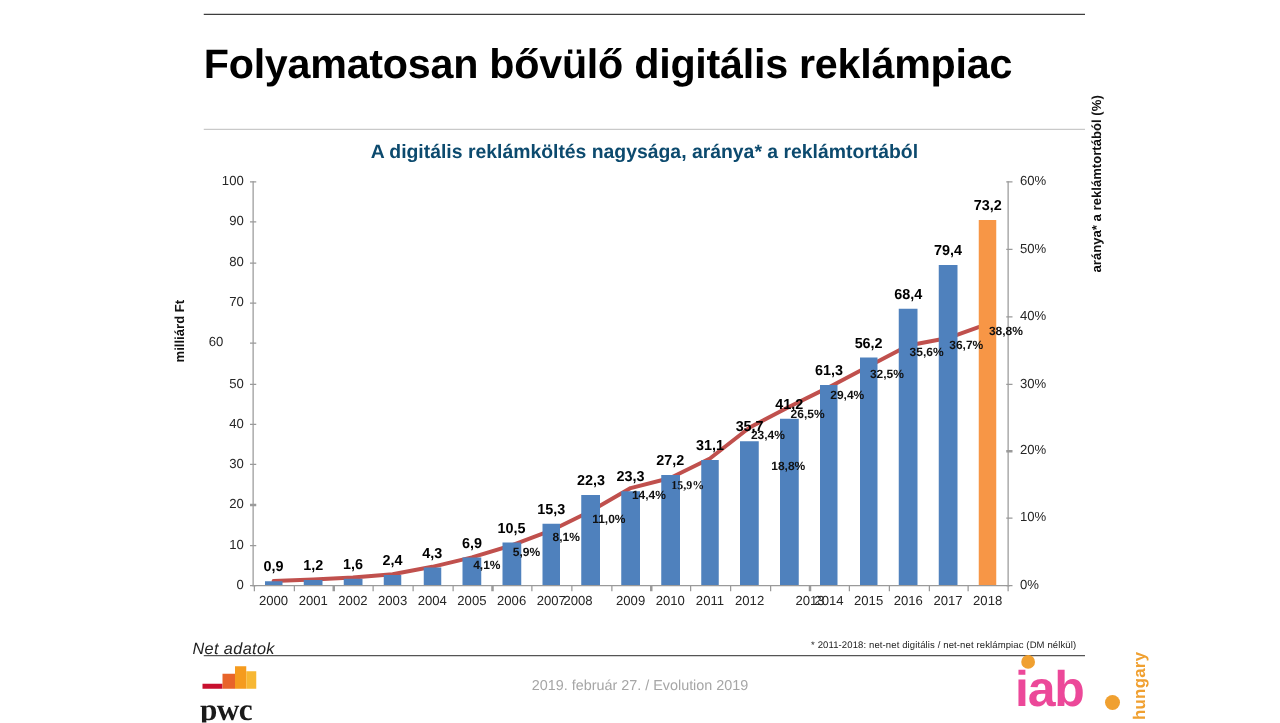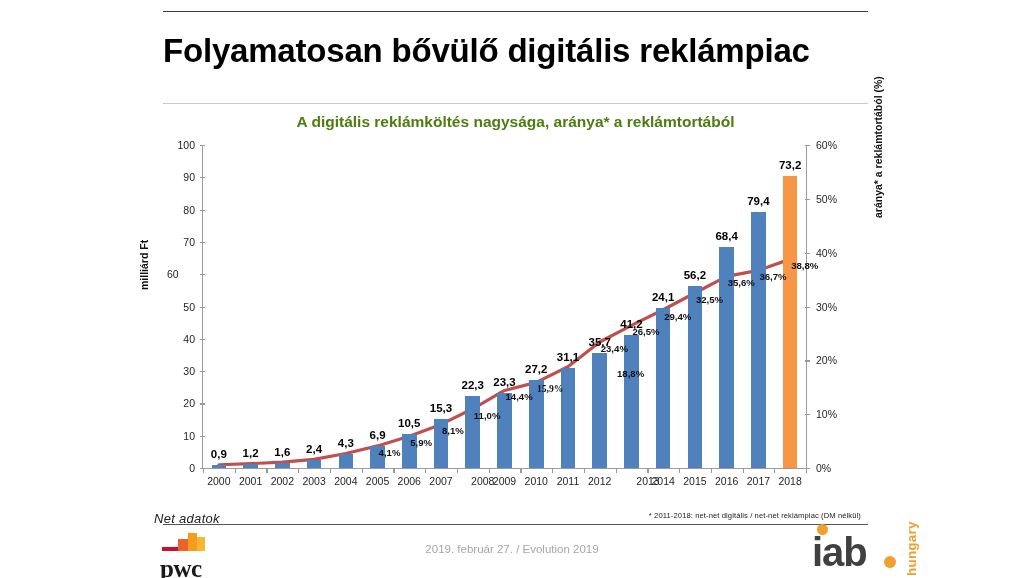--- a/index.html
+++ b/index.html
@@ -7,21 +7,21 @@
   .slide{position:relative;width:1024px;height:578px;background:#fff;}
 
   .top-rule{position:absolute;left:163px;top:11px;width:705px;height:0;border-top:1.6px solid #3d3d3d;}
 
   .slide-title{position:absolute;left:163px;top:32px;width:760px;font-size:33px;font-weight:bold;
     letter-spacing:-0.2px;color:#000;line-height:1.15;white-space:nowrap;}
 
   .mid-rule{position:absolute;left:163px;top:103px;width:705px;height:0;border-top:1.7px solid #c9c9c9;}
 
   .chart-title{position:absolute;left:163px;top:113px;width:705px;text-align:center;
-    font-size:15.5px;font-weight:bold;color:#4d7c0f;white-space:nowrap;}
+    font-size:15.5px;font-weight:bold;color:#0c4a6e;white-space:nowrap;}
   .vax-left{left:202px;top:145px;width:1.4px;height:324px;background:#9a9a9a;position:absolute;}
   .vax-right{left:806px;top:145px;width:1.4px;height:324px;background:#9a9a9a;position:absolute;}
   .hax{left:202px;top:468px;width:606px;height:1.4px;background:#9a9a9a;position:absolute;}
 
   .tick{position:absolute;width:5px;height:1.2px;background:#9a9a9a;}
   .ticklabel{position:absolute;font-size:10.5px;color:#262626;white-space:nowrap;}
   .xtick{position:absolute;width:1.2px;height:5px;background:#9a9a9a;top:468px;}
 
   .ytitle-left{position:absolute;left:138px;top:290px;font-size:10.5px;font-weight:bold;color:#111;
     transform:rotate(-90deg);transform-origin:left top;white-space:nowrap;}
@@ -48,21 +48,21 @@
     font-size:11.5px;color:#a6a6a6;}
 
   
   .pwc{position:absolute;left:160px;top:531px;width:120px;height:46px;}
   .pwc-word{position:absolute;left:0;top:24px;font-family:"Liberation Serif",serif;font-size:25px;
     font-weight:bold;color:#1a1a1a;letter-spacing:-0.5px;}
   .pwc-b{position:absolute;}
 
   
   .iab{position:absolute;left:812px;top:518px;width:112px;height:60px;}
-  .iab-word{position:absolute;left:0;top:14px;font-size:40px;font-weight:bold;color:#404040;
+  .iab-word{position:absolute;left:0;top:14px;font-size:40px;font-weight:bold;color:#ec4899;
     font-family:"Liberation Sans",sans-serif;letter-spacing:-1px;line-height:1;}
   .iab-dot{position:absolute;border-radius:50%;background:#f0a030;}
   .iab-hu{position:absolute;left:92px;top:58px;font-size:13.5px;font-weight:bold;color:#f0a030;
     transform:rotate(-90deg);transform-origin:left top;letter-spacing:.2px;}
 </style>
 </head>
 <body>
 
 <div class="slide">
 
@@ -153,21 +153,21 @@
       <div class="vlabel" style="left: 321.816px; width: 48px; top: 437.111px;">4,3</div>
       <div class="vlabel" style="left: 353.553px; width: 48px; top: 428.713px;">6,9</div>
       <div class="vlabel" style="left: 385.289px; width: 48px; top: 417.085px;">10,5</div>
       <div class="vlabel" style="left: 417.026px; width: 48px; top: 401.581px;">15,3</div>
       <div class="vlabel" style="left: 448.763px; width: 48px; top: 378.971px;">22,3</div>
       <div class="vlabel" style="left: 480.5px; width: 48px; top: 375.741px;">23,3</div>
       <div class="vlabel" style="left: 512.237px; width: 48px; top: 363.144px;">27,2</div>
       <div class="vlabel" style="left: 543.974px; width: 48px; top: 350.547px;">31,1</div>
       <div class="vlabel" style="left: 575.711px; width: 48px; top: 335.689px;">35,7</div>
       <div class="vlabel" style="left: 607.447px; width: 48px; top: 317.924px;">41,2</div>
-      <div class="vlabel" style="left: 639.184px; width: 48px; top: 291.115px;">24,1</div>
+      <div class="vlabel" style="left: 639.184px; width: 48px; top: 291.115px;">61,3</div>
       <div class="vlabel" style="left: 670.921px; width: 48px; top: 269.474px;">56,2</div>
       <div class="vlabel" style="left: 702.658px; width: 48px; top: 230.068px;">68,4</div>
       <div class="vlabel" style="left: 734.395px; width: 48px; top: 194.538px;">79,4</div>
       <div class="vlabel" style="left: 766.132px; width: 48px; top: 159.331px;">73,2</div>
       <div class="plabel" style="left: 378.553px; top: 446.928px;">4,1%</div>
       <div class="plabel" style="left: 410.289px; top: 437.238px;">5,9%</div>
       <div class="plabel" style="left: 442.026px; top: 425.395px;">8,1%</div>
       <div class="plabel" style="left: 473.763px; top: 409.783px;">11,0%</div>
       <div class="plabel" style="left: 505.5px; top: 391.48px;">14,4%</div>
       <div class="plabel" style="left: 537px; top: 383.405px; font-family: Liberation Serif, serif;">15,9%</div>
@@ -202,21 +202,21 @@
       <div class="xtick" style="left: 774.263px;"></div>
       <div class="xtick" style="left: 806px;"></div>
       <div class="xlabel" style="left: 196.868px; width: 44px;">2000</div>
       <div class="xlabel" style="left: 228.605px; width: 44px;">2001</div>
       <div class="xlabel" style="left: 260.342px; width: 44px;">2002</div>
       <div class="xlabel" style="left: 292.079px; width: 44px;">2003</div>
       <div class="xlabel" style="left: 323.816px; width: 44px;">2004</div>
       <div class="xlabel" style="left: 355.553px; width: 44px;">2005</div>
       <div class="xlabel" style="left: 387.289px; width: 44px;">2006</div>
       <div class="xlabel" style="left: 419.026px; width: 44px;">2007</div>
-      <div class="xlabel" style="left: 450.763px; width: 64px;">2008</div>
+      <div class="xlabel" style="left: 450.763px; width: 22px;">2008</div>
       <div class="xlabel" style="left: 482.5px; width: 44px;">2009</div>
       <div class="xlabel" style="left: 514.237px; width: 44px;">2010</div>
       <div class="xlabel" style="left: 545.974px; width: 44px;">2011</div>
       <div class="xlabel" style="left: 577.711px; width: 44px;">2012</div>
       <div class="xlabel" style="left: 590px; width: 44px; padding-left: 36px;">2013</div>
       <div class="xlabel" style="left: 641.184px; width: 44px;">2014</div>
       <div class="xlabel" style="left: 672.921px; width: 44px;">2015</div>
       <div class="xlabel" style="left: 704.658px; width: 44px;">2016</div>
       <div class="xlabel" style="left: 736.395px; width: 44px;">2017</div>
       <div class="xlabel" style="left: 768.132px; width: 44px;">2018</div>

